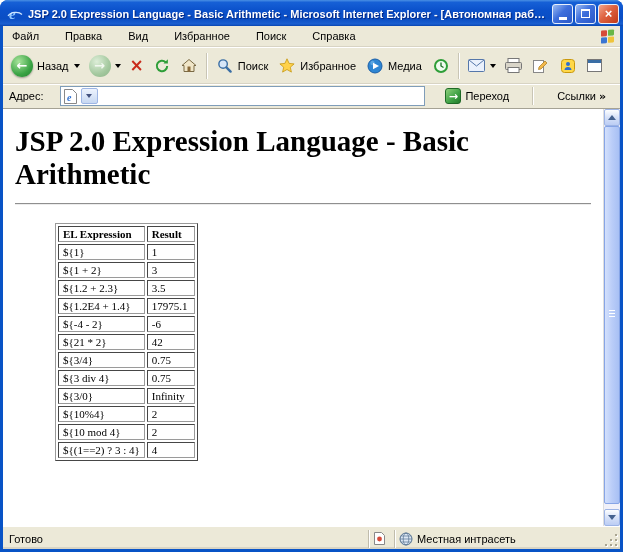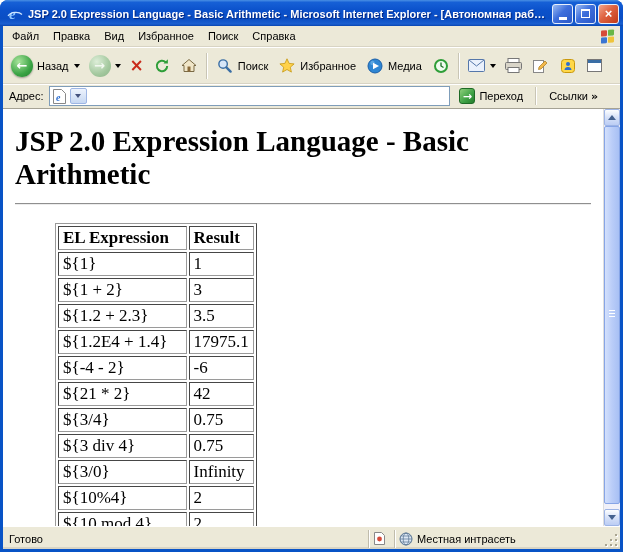--- a/index.html
+++ b/index.html
@@ -31,21 +31,21 @@
     font-size: 13px; line-height: 1; cursor: default;
   }
   .wbtn.close { background: linear-gradient(135deg,#F2A68C 0%,#DE6240 45%,#C23A18 100%); font-weight: bold; }
   .glyph-min { width: 8px; height: 3px; background: #fff; margin-top: 9px; }
   .glyph-max { width: 9px; height: 9px; border: 1px solid #fff; border-top: 2px solid #fff; }
 
   
   .client { flex: 1; margin: 0 3px 3px; display: flex; flex-direction: column; background: #ECE9D8; min-height: 0; }
 
   
-  .menubar { flex: 0 0 21px; display: flex; align-items: center; padding: 0 2px; border-bottom: 1px solid #D8D4C4; }
+  .menubar { flex: 0 0 21px; display: flex; align-items: center; padding: 0 2px; border-bottom: 1px solid #D8D4C4; gap: 12px; }
   .menuitem { padding: 3px 7px; cursor: default; }
   .menubar-spacer { flex: 1; }
   .winflag { display: grid; grid-template-columns: 6px 6px; grid-template-rows: 6px 6px; gap: 1px; transform: skewY(-6deg); margin-right: 4px; }
   .winflag i { border-radius: 1px; }
   .winflag .r { background: #D64A39; } .winflag .g { background: #68B747; }
   .winflag .b { background: #3C76D2; } .winflag .y { background: #EFC43C; }
 
   
   .toolbar { flex: 0 0 37px; display: flex; align-items: center; gap: 1px; padding: 0 4px; border-top: 1px solid #FFFFFF; border-bottom: 1px solid #D8D4C4; }
   .tbtn { display: flex; align-items: center; gap: 4px; padding: 3px 4px; border-radius: 2px; white-space: nowrap; cursor: default; }
@@ -56,21 +56,21 @@
     color: #fff; font-family: "DejaVu Sans", sans-serif; font-size: 13px; font-weight: bold;
     background: radial-gradient(circle at 35% 30%, #A8E49B 0%, #3BA445 60%, #1F7F2C 100%);
     box-shadow: 0 1px 2px rgba(0,0,0,.35);
   }
   .navcircle.disabled { background: radial-gradient(circle at 35% 30%, #DDEED8 0%, #A3C89E 60%, #8DB489 100%); color: #F2F8F0; box-shadow: none; }
   .caret { width: 0; height: 0; border: 3px solid transparent; border-top: 4px solid #000; margin-top: 4px; }
   .stop-glyph { color: #C92A1A; font-size: 17px; font-weight: bold; font-family: "DejaVu Sans", sans-serif; line-height: 1; }
   .iconbox { display: flex; align-items: center; justify-content: center; width: 18px; height: 18px; }
 
   
-  .addressbar { flex: 0 0 24px; display: flex; align-items: center; gap: 5px; padding: 1px 20px 2px 6px; border-top: 1px solid #fff; }
+  .addressbar { flex: 0 0 24px; display: flex; align-items: center; gap: 16px; padding: 1px 12px 2px 6px; border-top: 1px solid #fff; }
   .addr-label { color: #000; }
   .combo { flex: 1; height: 20px; display: flex; align-items: center; gap: 3px; background: #fff; border: 1px solid #7F9DB9; padding: 0 1px 0 3px; }
   .combo input { flex: 1; border: none; outline: none; font-family: "Liberation Sans", sans-serif; font-size: 11px; background: transparent; height: 16px; }
   .combo-arrow {
     width: 17px; height: 16px; border-radius: 2px; border: 1px solid #9EB6E4;
     background: linear-gradient(180deg,#EDF3FD 0%,#C7D8F2 100%); display: flex; align-items: center; justify-content: center;
   }
   .combo-arrow i { width: 0; height: 0; border: 3px solid transparent; border-top: 4px solid #43527E; margin-top: 3px; }
   .gobtn { display: flex; align-items: center; gap: 4px; padding: 2px 4px; cursor: default; white-space: nowrap; }
   .goicon {
@@ -81,21 +81,21 @@
   .links { display: flex; align-items: center; gap: 3px; padding: 0 2px 0 4px; white-space: nowrap; text-align: center; }
   .chevron { font-family: "DejaVu Sans", sans-serif; font-weight: bold; }
 
   
   .contentrow { flex: 1; display: flex; min-height: 0; border-top: 1px solid #A5A294; background: #fff; }
   .page { flex: 1; overflow: hidden; background: #fff; padding: 8px 12px 0 12px; font-family: "Liberation Serif", serif; font-size: 13px; }
   .page h1 { font-family: "Liberation Serif", serif; font-size: 29px; font-weight: bold; margin: 8px 0 12px 0; }
   .page hr { border: none; border-top: 1px solid #8F8F8F; border-bottom: 1px solid #ECECEC; margin: 0 0 4px 0; }
   .page p { margin: 12px 0 16px 0; line-height: 1.32; }
   .el-table { border-collapse: separate; border-spacing: 2px; border: 1px outset #9A9A9A; margin: 18px 0 0 40px; font-family: "Liberation Serif", serif; }
-  .el-table th, .el-table td { border: 1px inset #9A9A9A; padding: 1px 4px; font-size: 17px; text-align: left; }
+  .el-table th, .el-table td { border: 1px inset #9A9A9A; padding: 1px 4px; font-size: 11px; text-align: left; }
   .el-table th { font-weight: bold; }
   .el-table td.res, .el-table th.res { min-width: 48px; }
 
   
   .scrollbar { flex: 0 0 17px; display: flex; flex-direction: column; background: #F1F1F9; border-left: 1px solid #DEDEDE; }
   .sbtn {
     flex: 0 0 17px; display: flex; align-items: center; justify-content: center;
     background: linear-gradient(180deg,#FDFEFF 0%,#D6E1F8 50%,#BCCDF4 100%);
     border: 1px solid #9DB4E6; border-radius: 2px;
   }

